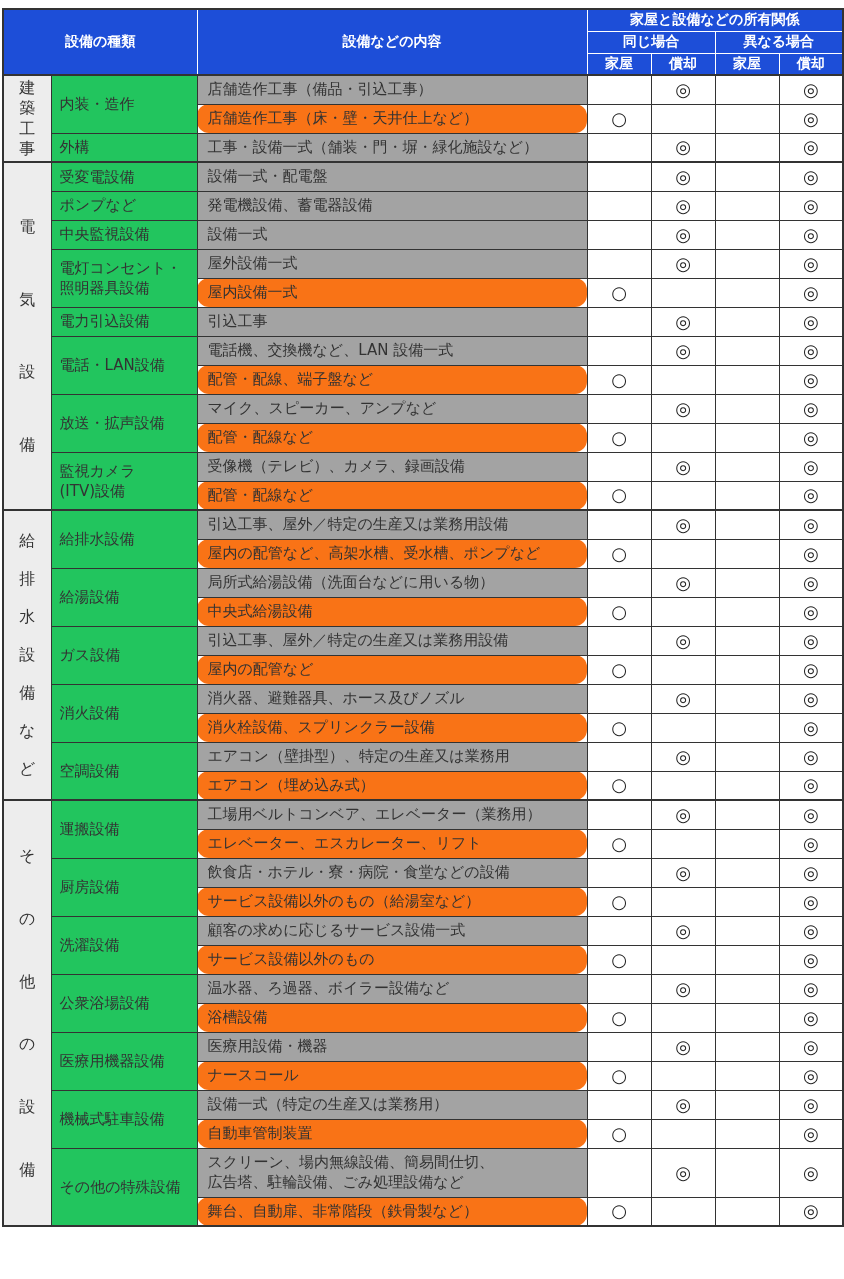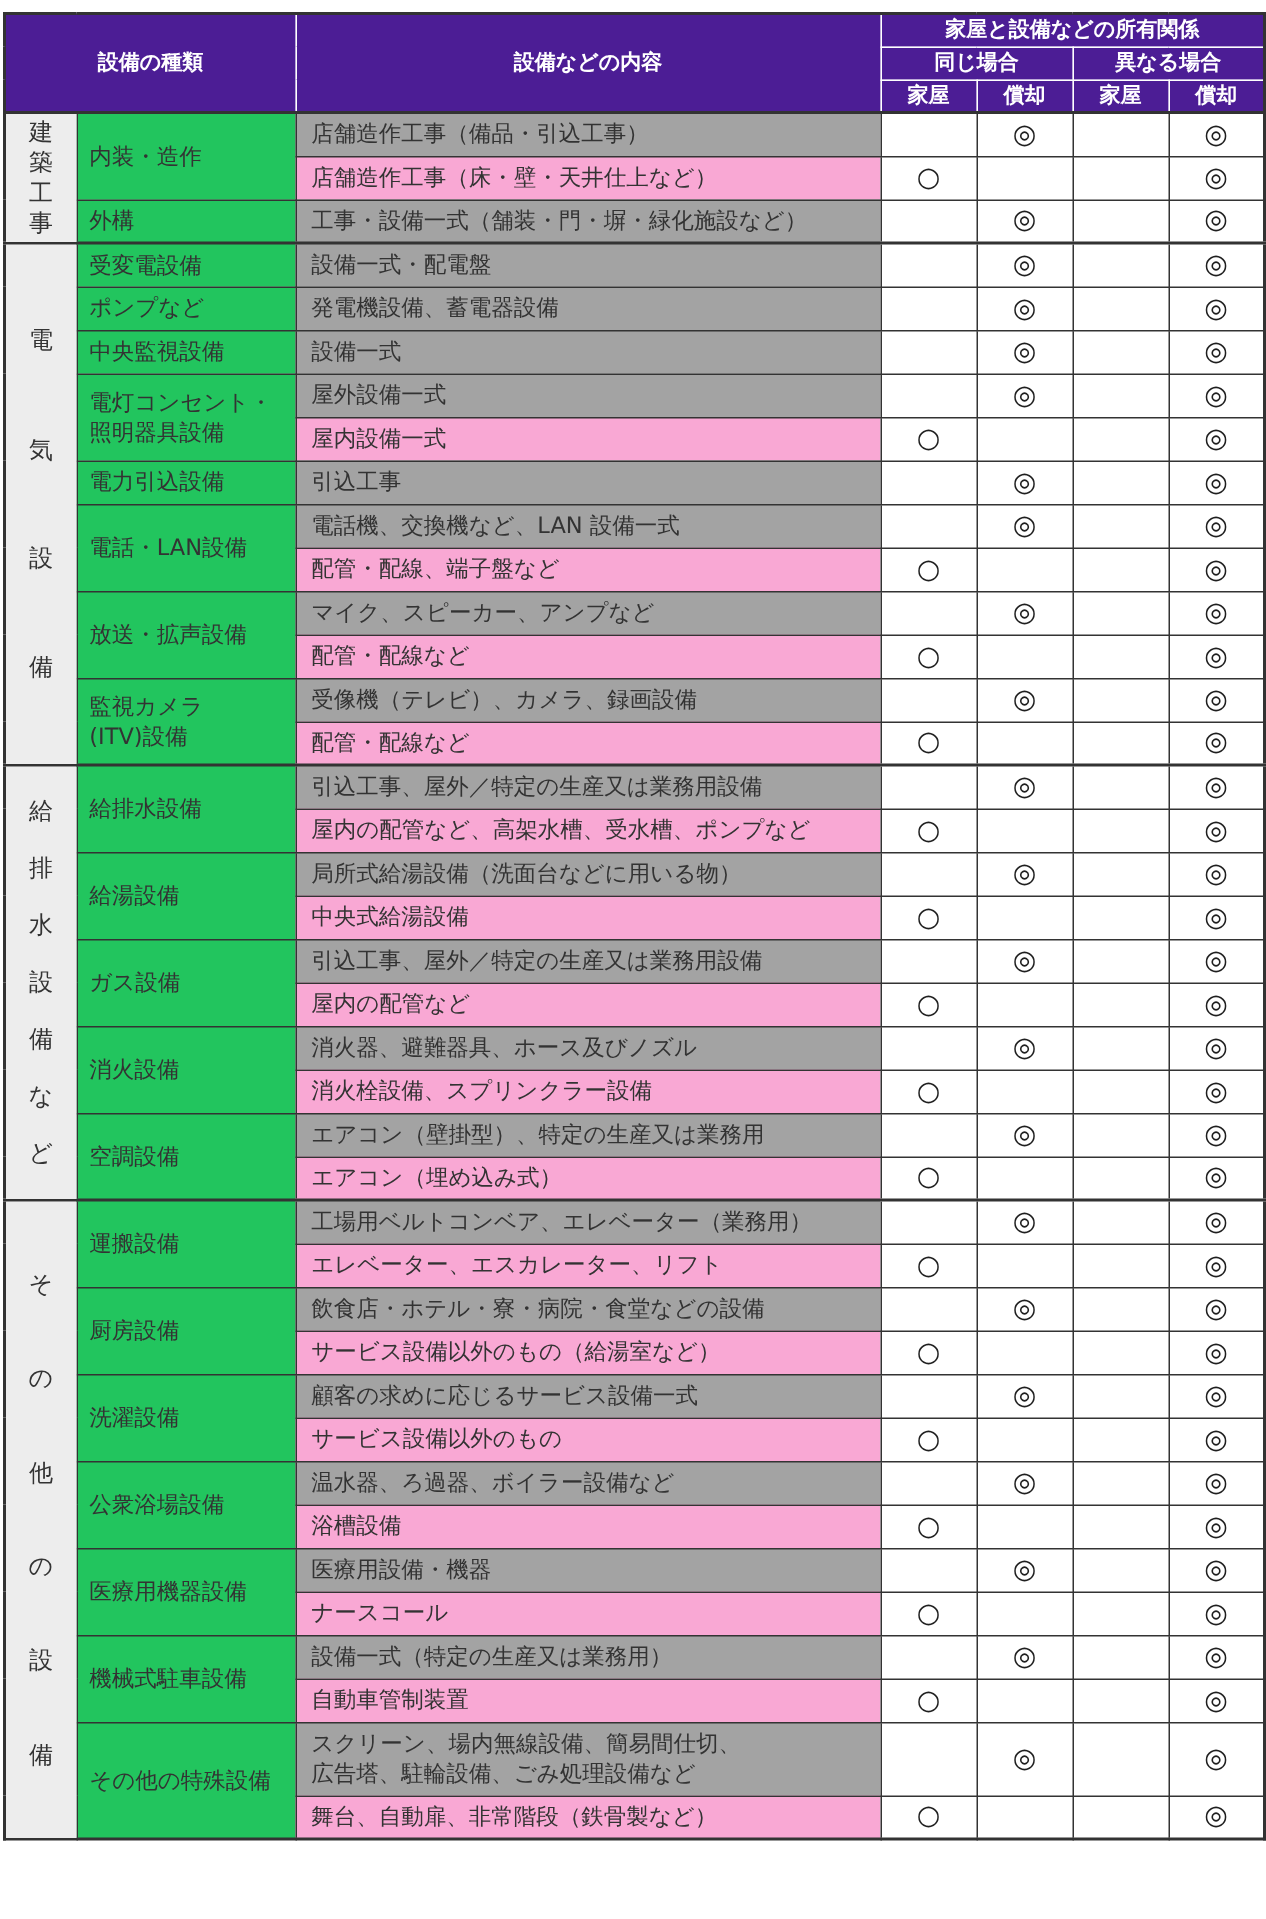--- a/index.html
+++ b/index.html
@@ -13,21 +13,21 @@
     overflow: hidden;
   }
   table.tbl {
     border-collapse: collapse;
     table-layout: fixed;
     width: 840px;
     margin: 8px 0 0 2px;
     border: 2px solid #333333;
   }
   thead th {
-    background: #4c1d95;
+    background: #1d4ed8;
     color: #ffffff;
     border: 1px solid #ffffff;
     font-size: 14px;
     font-weight: bold;
     height: 22px;
     padding: 0 2px;
     text-align: center;
     vertical-align: middle;
   }
   tbody td {
@@ -59,21 +59,21 @@
     padding: 2px 4px 2px 8px;
     line-height: 1.35;
     white-space: pre-line;
   }
   td.content {
     background: #a3a3a3;
     padding: 2px 6px 2px 10px;
     line-height: 1.3;
     white-space: pre-line;
   }
-  td.content.hl { background: #f9a8d4; }
+  td.content.hl { background: #f97316; border-radius: 12px; }
   td.content.tall { height: 49px; }
   td.mark {
     background: #ffffff;
     text-align: center;
     padding: 0;
     font-size: 18px;
     line-height: 1;
     color: #1f1f1f;
   }
 </style>

